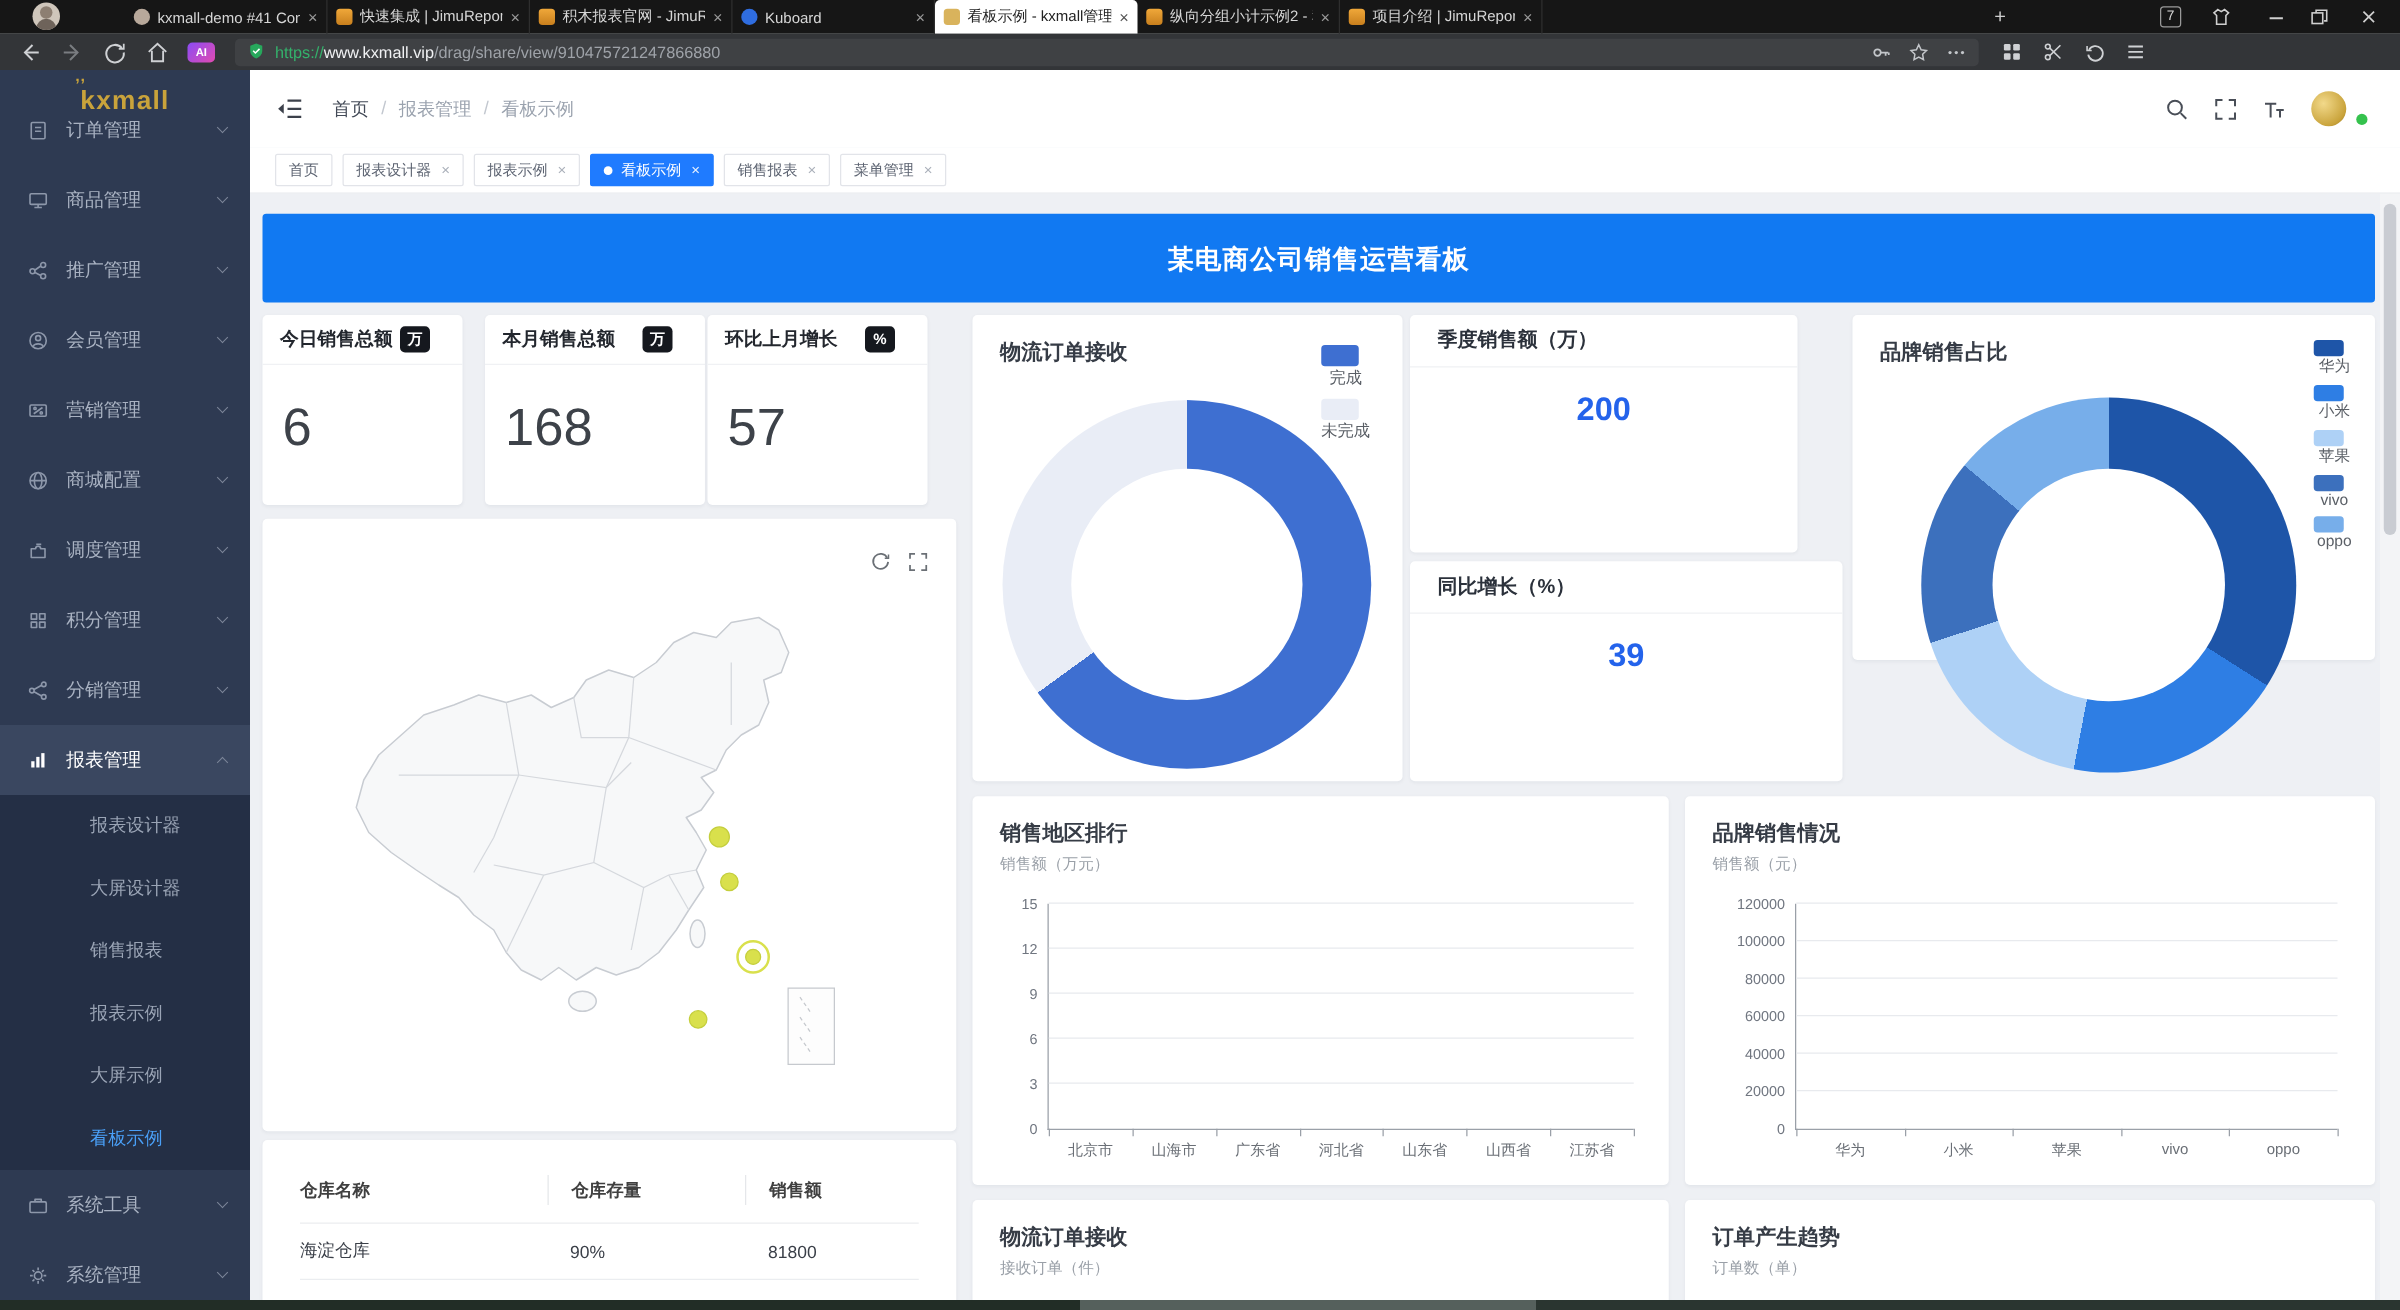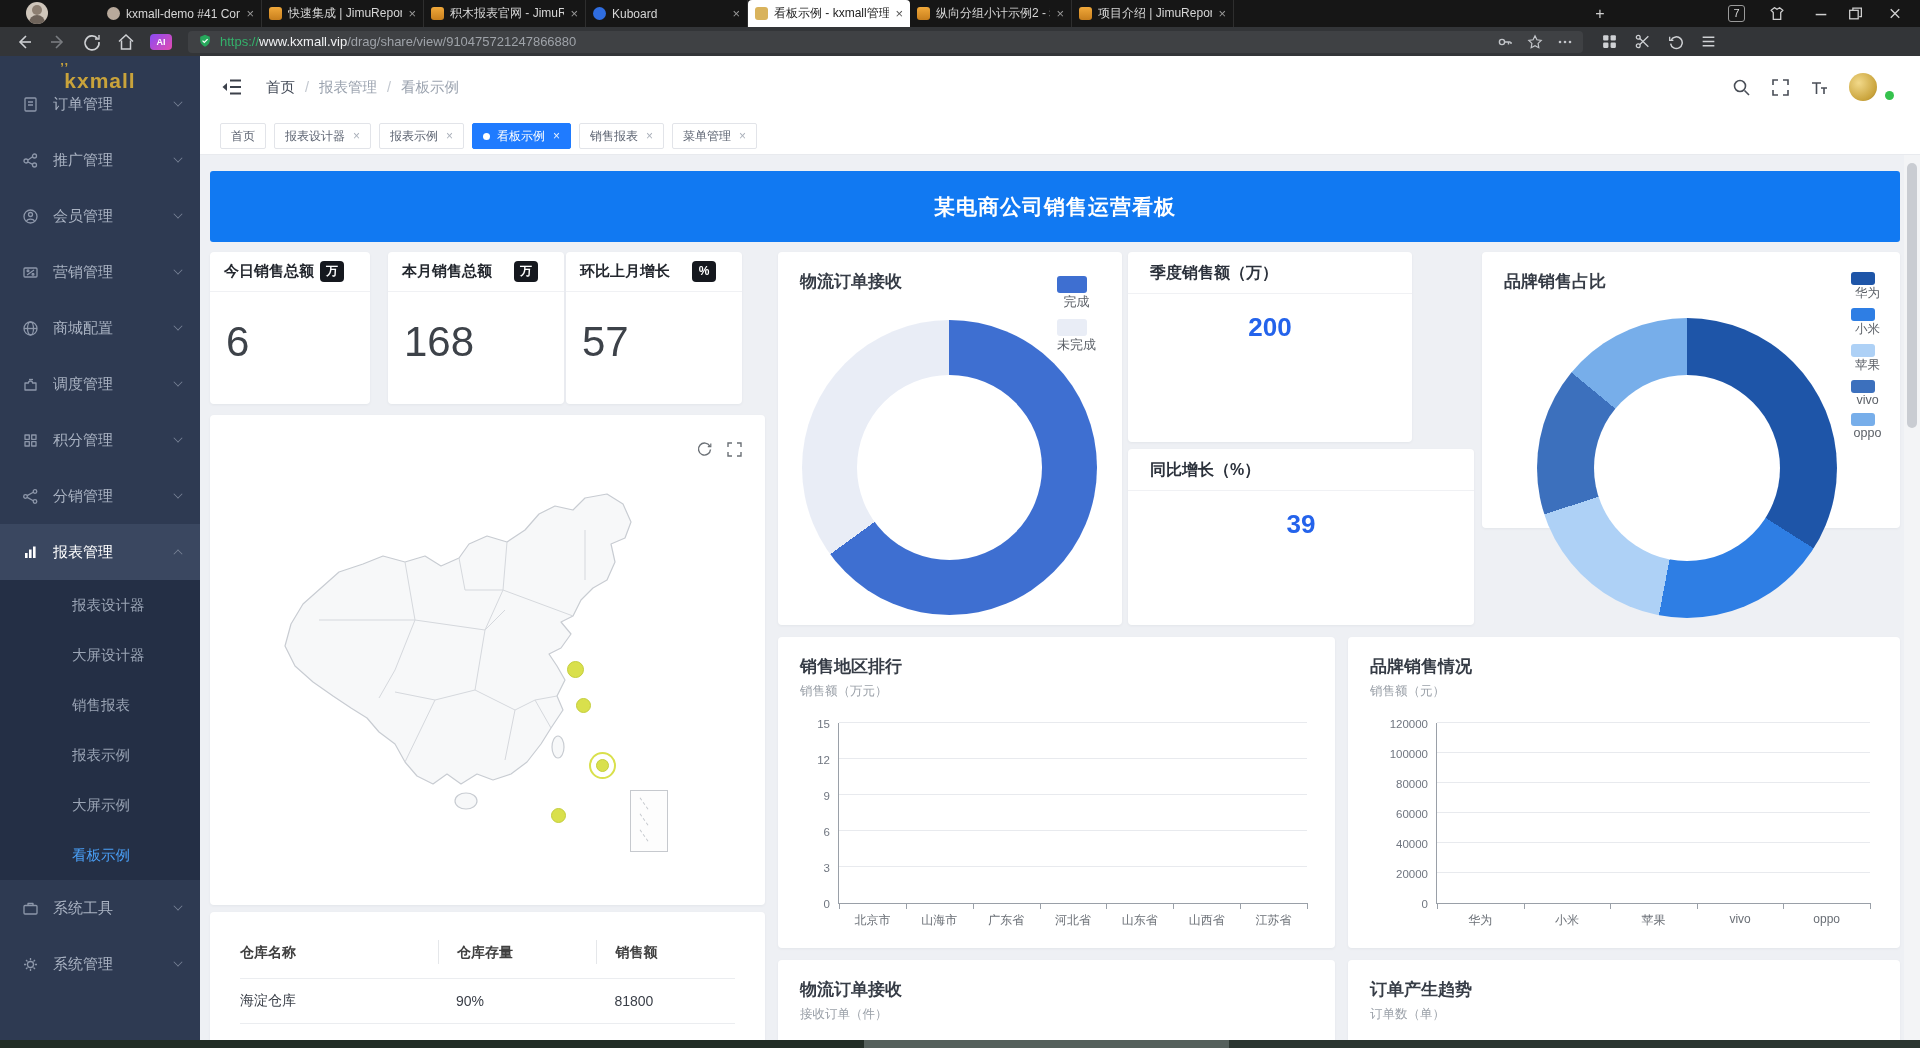--- a/index.html
+++ b/index.html
@@ -304,20 +304,28 @@
         <div class="m-item clipped">
           <span class="ic"><svg viewBox="0 0 17 17" fill="none" stroke="currentColor" stroke-width="1.3" stroke-linejoin="round">
               <rect x="3" y="2" width="11" height="13" rx="1"></rect>
               <path d="M6 6h5M6 9h5"></path>
             </svg></span>
           <span class="lbl">订单管理</span>
           <span class="chev"></span>
         </div>
         <div class="m-item">
           <span class="ic"><svg viewBox="0 0 17 17" fill="none" stroke="currentColor" stroke-width="1.3" stroke-linejoin="round">
+              <rect x="2" y="3" width="13" height="8.5" rx="1"></rect>
+              <path d="M8.5 11.5v2.5M5.5 14h6"></path>
+            </svg></span>
+          <span class="lbl">商品管理</span>
+          <span class="chev"></span>
+        </div>
+        <div class="m-item">
+          <span class="ic"><svg viewBox="0 0 17 17" fill="none" stroke="currentColor" stroke-width="1.3" stroke-linejoin="round">
               <circle cx="4" cy="9" r="2"></circle>
               <circle cx="12.5" cy="4" r="2"></circle>
               <circle cx="12.5" cy="13" r="2"></circle>
               <path d="M6 8 10.6 4.8M6 10 10.6 12.4"></path>
             </svg></span>
           <span class="lbl">推广管理</span>
           <span class="chev"></span>
         </div>
         <div class="m-item">
           <span class="ic"><svg viewBox="0 0 17 17" fill="none" stroke="currentColor" stroke-width="1.3" stroke-linejoin="round">
@@ -507,21 +515,21 @@
           <div class="lg-item">
             <span class="lg-sw" style="background: rgb(233, 237, 246);"></span>
             <span class="lg-lb">未完成</span>
           </div>
         </div>
       <div class="donut" id="donut-q" style="left: 24px; top: 68px; width: 295px; height: 295px; background: conic-gradient(rgb(62, 111, 209) 0%, rgb(62, 111, 209) 65%, rgb(233, 237, 246) 65%, rgb(233, 237, 246) 100%);">
         <div class="hole" style="left:55px;top:55px;width:185px;height:185px"></div>
       </div>
     </div>
 
-    <div class="card metric" style="left:928px;top:97px;width:284px;height:190px">
+    <div class="card metric" style="left:928px;top:97px;width:310px;height:190px">
       <div class="mtitle">季度销售额（万）</div>
       <div class="mval" style="color: rgb(36, 99, 235);">200</div>
     </div>
     <div class="card metric" style="left:928px;top:294px;width:346px;height:176px">
       <div class="mtitle">同比增长（%）</div>
       <div class="mval" style="color: rgb(36, 99, 235);">39</div>
     </div>
 
     <div class="card" style="left:1282px;top:97px;width:418px;height:276px">
       <div class="card-title">品牌销售占比</div>

